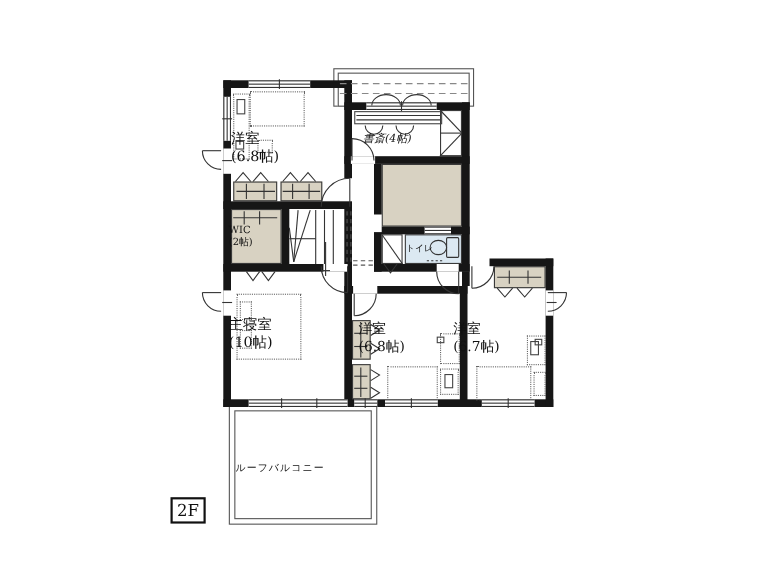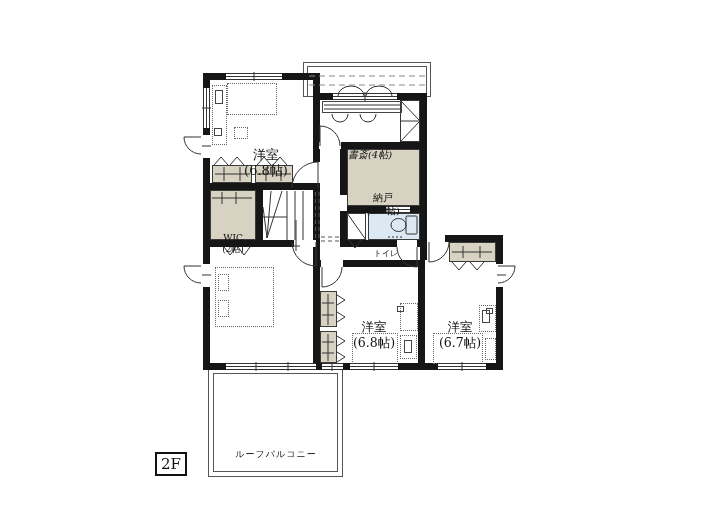--- a/index.html
+++ b/index.html
@@ -11,21 +11,21 @@
   .blue{background:#dce9f2;border:1px solid #3a3a3a;box-sizing:border-box;}
   .whitebox{background:#ffffff;border:1px solid #3a3a3a;box-sizing:border-box;}
   .gap{position:absolute;background:#ffffff;z-index:6;}
   .winh{position:absolute;height:7px;background:#fff;border-top:1px solid #333;border-bottom:1px solid #333;box-sizing:border-box;z-index:6;}
   .winh .gl{position:absolute;left:0;right:0;top:2px;height:1px;background:#333;}
   .winv{position:absolute;width:7px;background:#fff;border-left:1px solid #333;border-right:1px solid #333;box-sizing:border-box;z-index:6;}
   .winv .gl{position:absolute;top:0;bottom:0;left:2px;width:1px;background:#333;}
   .case{position:absolute;background:#fff;z-index:6;}
   .dot{position:absolute;border:1px dotted #666;box-sizing:border-box;z-index:3;background:transparent;}
   .sol{position:absolute;border:1px solid #444;box-sizing:border-box;z-index:3;}
-  .lab{position:absolute;text-align:center;z-index:8;line-height:1.25;white-space:nowrap;margin-top:28px;}
+  .lab{position:absolute;z-index:8;line-height:1.25;white-space:nowrap;}
   .balc{position:absolute;border:1px solid #555;box-sizing:border-box;z-index:0;background:#fff;}
   svg.ov{position:absolute;left:0;top:0;z-index:7;pointer-events:none;}
   #fbox{position:absolute;left:155px;top:452px;width:32px;height:24px;border:2px solid #111;
         box-sizing:border-box;text-align:center;font-size:15px;line-height:20px;z-index:8;background:#fff;}
 </style>
 </head>
 <body>
 
 <div id="stage">
 
@@ -262,31 +262,31 @@
     </g>
   </svg>
 
   <div class="lab" style="left:210px;top:119px;width:112px;font-size:13px;">
     <span>洋室</span><br>
     <span>(6.8帖)</span>
   </div>
   <div class="lab" style="left:330px;top:121px;width:80px;font-size:10px;font-style:italic;">
     <span>書斎(4帖)</span>
   </div>
-  <div class="lab" style="left:350px;top:164px;width:66px;font-size:10px;">
-    <span>納戸</span><br>
-    <span>(3.7帖)</span>
-  </div>
   <div class="lab" style="left:208px;top:205px;width:50px;font-size:9px;">
     <span>WIC</span><br>
     <span>(2帖)</span>
   </div>
   <div class="lab" style="left:369px;top:221px;width:34px;font-size:8px;">
     <span>トイレ</span>
   </div>
+  <div class="lab" style="left:208px;top:288px;width:112px;font-size:13px;">
+    <span>主寝室</span><br>
+    <span>(10帖)</span>
+  </div>
   <div class="lab" style="left:326px;top:291px;width:96px;font-size:12.5px;">
     <span>洋室</span><br>
     <span>(6.8帖)</span>
   </div>
   <div class="lab" style="left:412px;top:291px;width:96px;font-size:12.5px;">
     <span>洋室</span><br>
     <span>(6.7帖)</span>
   </div>
   <div class="lab" style="left:214px;top:421px;width:124px;font-size:9px;letter-spacing:1px;">
     <span>ルーフバルコニー</span>

